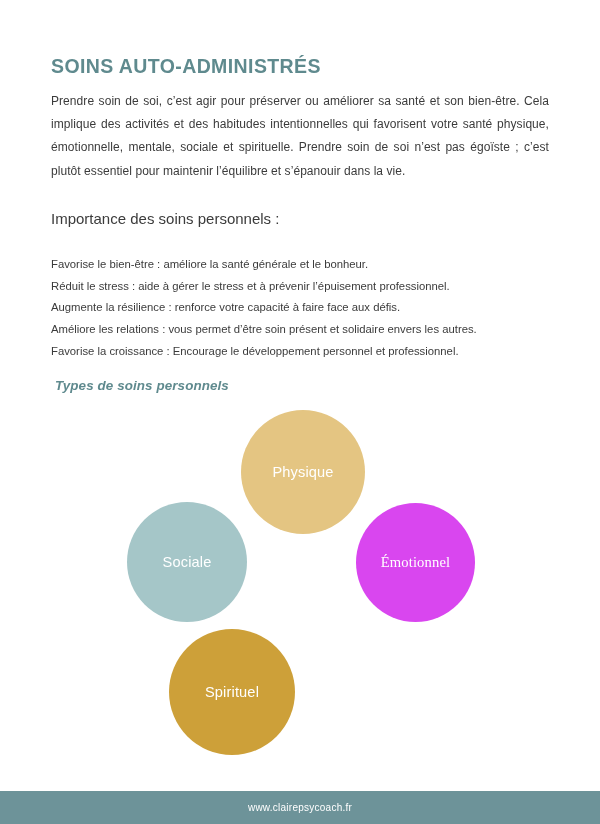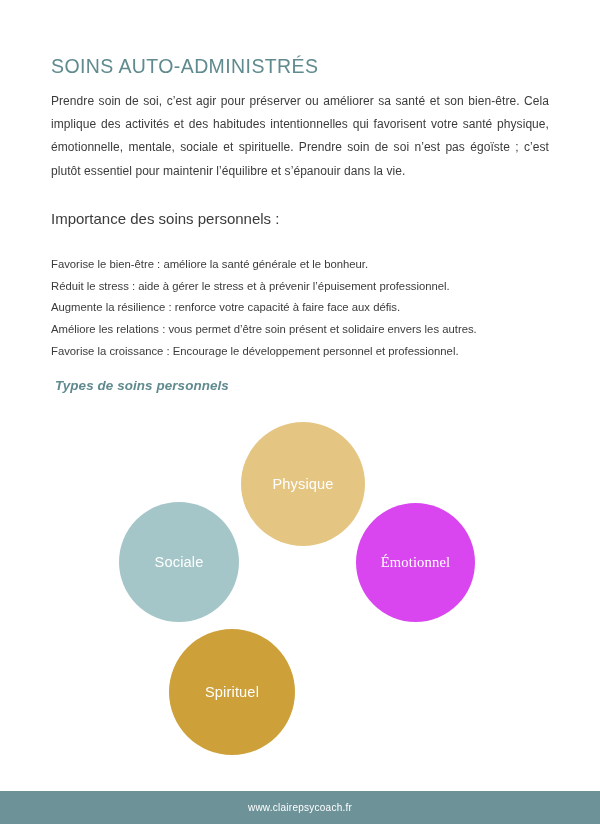--- a/index.html
+++ b/index.html
@@ -26,21 +26,21 @@
 
   .content {
     position: absolute;
     left: 51px;
     top: 55px;
     width: 498px;
   }
 
   .doc-title {
     font-size: 19.5px;
-    font-weight: normal;
+    font-weight: bold;
     letter-spacing: 0.4px;
     color: #5f8a8e;
     margin: 0 0 13px 0;
     line-height: 1.15;
   }
 
   .intro {
     font-size: 12px;
     line-height: 1.92;
     text-align: justify;
@@ -97,22 +97,22 @@
     align-items: center;
     justify-content: center;
     color: #ffffff;
     font-size: 14.6px;
     line-height: 1;
     letter-spacing: 0.15px;
     text-align: center;
     user-select: none;
   }
 
-  .bubble-physique   { left: 241px; top:  12px; width: 124px; height: 124px; }
-  .bubble-sociale    { left: 119px; top:  92px; width: 120px; height: 120px; }
+  .bubble-physique   { left: 241px; top:  0; width: 124px; height: 124px; }
+  .bubble-sociale    { left: 127px; top:  92px; width: 120px; height: 120px; }
   .bubble-emotionnel { left: 356px; top:  93px; width: 119px; height: 119px; }
   .bubble-spirituel  { left: 169px; top: 219px; width: 126px; height: 126px; }
   .bubble-mental     { left: 305px; top: 222px; width: 122px; height: 122px; }
 
   
   .footer {
     position: absolute;
     left: 0;
     right: 0;
     top: 791px;

